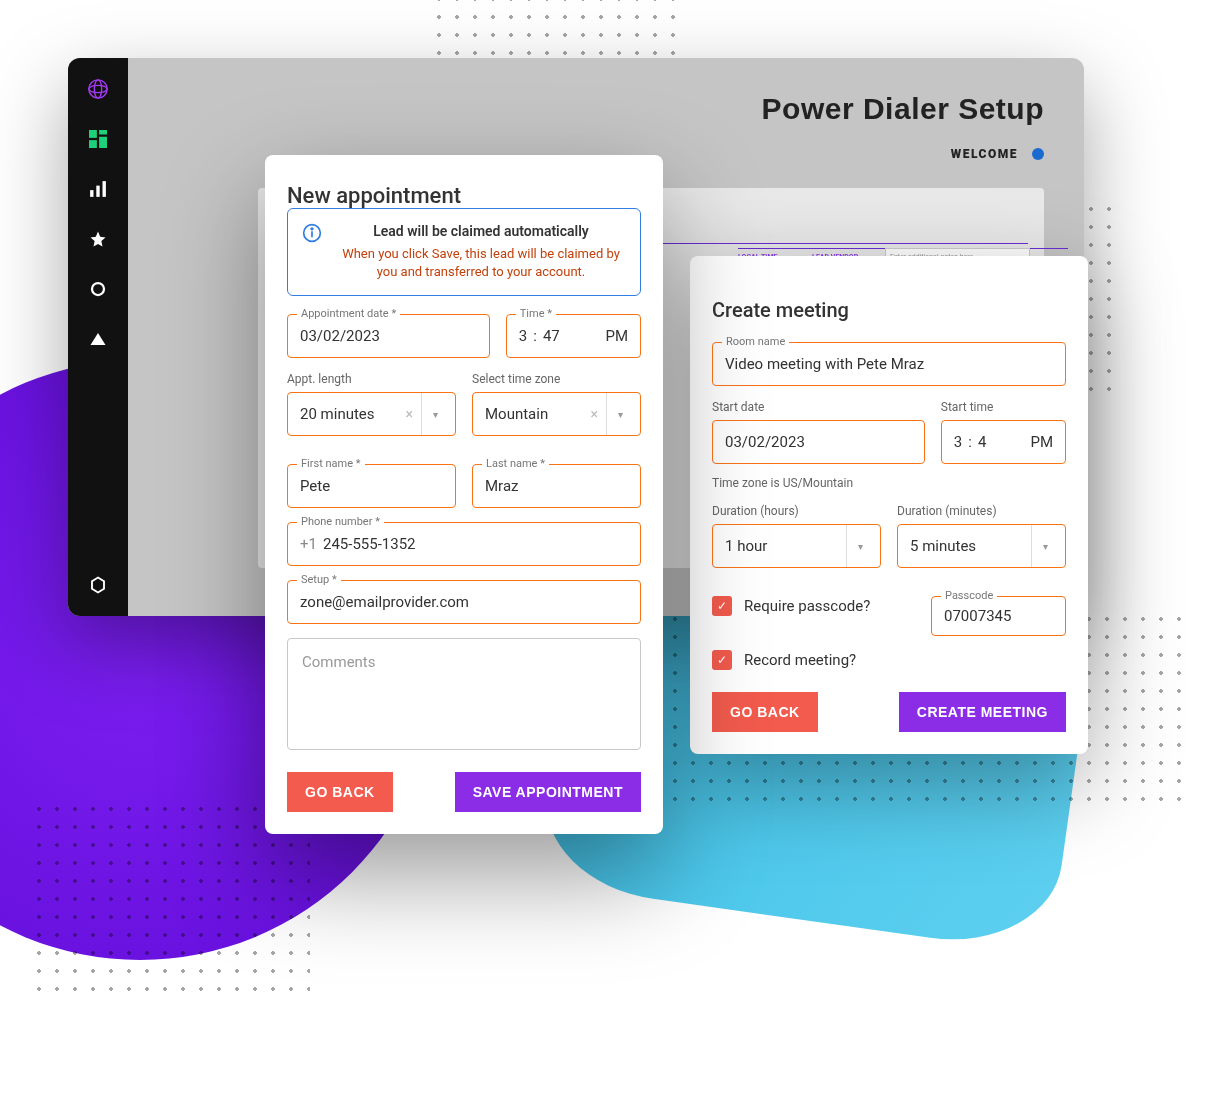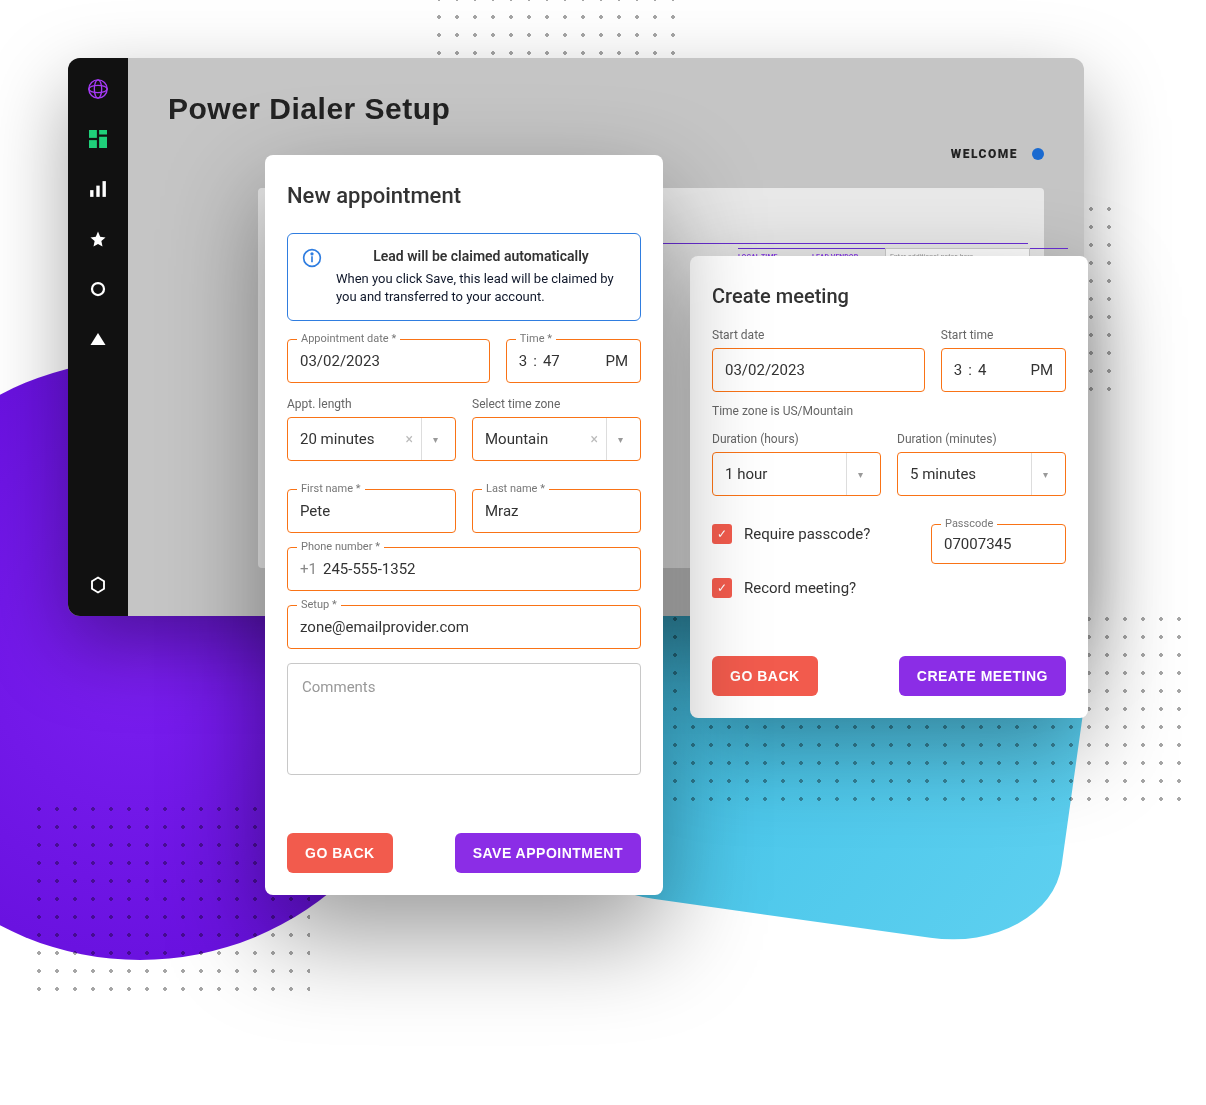--- a/index.html
+++ b/index.html
@@ -73,20 +73,21 @@
   flex: 1;
   padding: 34px 40px 0 40px;
   position: relative;
 }
 .page-title {
   font-size: 30px;
   font-weight: 900;
   font-family: "Arial Black", Arial, sans-serif;
   color: #222;
   letter-spacing: 0.5px;
+  text-align: right;
 }
 .welcome {
   position: absolute;
   right: 40px; top: 44px;
   font-size: 12px;
   font-weight: 900;
   letter-spacing: 1.5px;
   color: #222;
   display:flex;align-items:center;gap:14px;margin-top:45px;
 }
@@ -130,35 +131,35 @@
   background: #fff;
   border-radius: 8px;
   box-shadow: 0 40px 100px rgba(0,0,0,0.4);
   padding: 28px 22px 22px 22px;
   z-index: 3;
 }
 .appt-title {
   font-size: 22px;
   font-weight: 500;
   color: #333;
-  margin-bottom: 25px;
+  margin-bottom: 0;
 }
 .info-box {
   border: 1px solid #2f7de0;
   border-radius: 6px;
   padding: 14px 14px 14px 48px;
   position: relative;
   margin-bottom: 18px;
 }
 .info-box .info-icon {
   position:absolute; left:14px; top:14px;
   width:20px;height:20px;
 }
 .info-box .info-title { font-weight:600; color:#333; font-size:14px; margin-bottom:6px;text-align:center; }
-.info-box .info-body { color:#0f172a; font-size:13px; line-height:1.4; }
+.info-box .info-body { color:#c2410c; font-size:13px; line-height:1.4;text-align:center; }
 
 .form-row { display:flex; gap:16px; margin-bottom:14px; }
 .form-row > * { flex:1; }
 .field { position:relative; }
 .field-label {
   position:absolute; top:-7px; left:10px;
   background:#fff; padding:0 4px;
   font-size:11px; color:#777;
 }
 .field-input, .select-box, .seg-input {
@@ -175,36 +176,36 @@
 .seg-input span.sep { color:#333; }
 .textarea-box {
   width:100%; height:112px;
   border:1px solid #c8c8c8; border-radius:4px;
   padding:14px; font-size:15px; color:#999;
 }
 .phone-prefix { color:#888; margin-right:6px; }
 
 .btn-row { display:flex; justify-content:space-between; margin-top:22px; }
 .btn {
-  border:none; border-radius:6px; padding:12px 18px;
+  border:none; border-radius:0; padding:12px 18px;
   font-size:14px; font-weight:700; letter-spacing:0.5px;
-  cursor:pointer; color:#fff;margin-top:36px;
+  cursor:pointer; color:#fff;
 }
 .btn-red { background:#f25b4d; }
 .btn-purple { background:#8b2de6; }
 
 
 .meet-modal {
   position: absolute;
   left: 690px; top: 256px;
   width: 398px;
   background: #fff;
   border-radius: 8px;
   box-shadow: 0 30px 90px rgba(0,0,0,0.35);
-  padding: 28px 22px 22px 22px;
+  padding: 42px 22px 22px 22px;
   z-index: 2;
 }
 .meet-title {
   font-size: 20px; font-weight:500; color:#333; margin-bottom:20px;
 }
 .meet-hint { font-size:12px; color:#666; margin-top:-8px; margin-bottom:14px; }
 .check-row { display:flex; align-items:center; gap:12px; font-size:15px; color:#333; margin-bottom:14px;}
 .checkbox {
   width:20px;height:20px;border-radius:3px;background:#f25b4d;
   display:flex;align-items:center;justify-content:center;color:#fff;font-size:12px;
@@ -414,20 +415,24 @@
 
   <div class="btn-row">
     <button class="btn btn-red">GO BACK</button>
     <button class="btn btn-purple">SAVE APPOINTMENT</button>
   </div>
 </div>
 
 <div class="meet-modal">
   <div class="meet-title">Create meeting</div>
 
+  <div class="field fgroup">
+    <span class="field-label">Room name</span>
+    <div class="field-input">Video meeting with Pete Mraz</div>
+  </div>
 
   <div class="form-row" style="margin-bottom:6px">
     <div class="fgroup" style="flex:1.7">
       <span class="field-static-label">Start date</span>
       <div class="field-input">03/02/2023</div>
     </div>
     <div class="fgroup">
       <span class="field-static-label">Start time</span>
       <div class="seg-input">
         <span>3</span>

